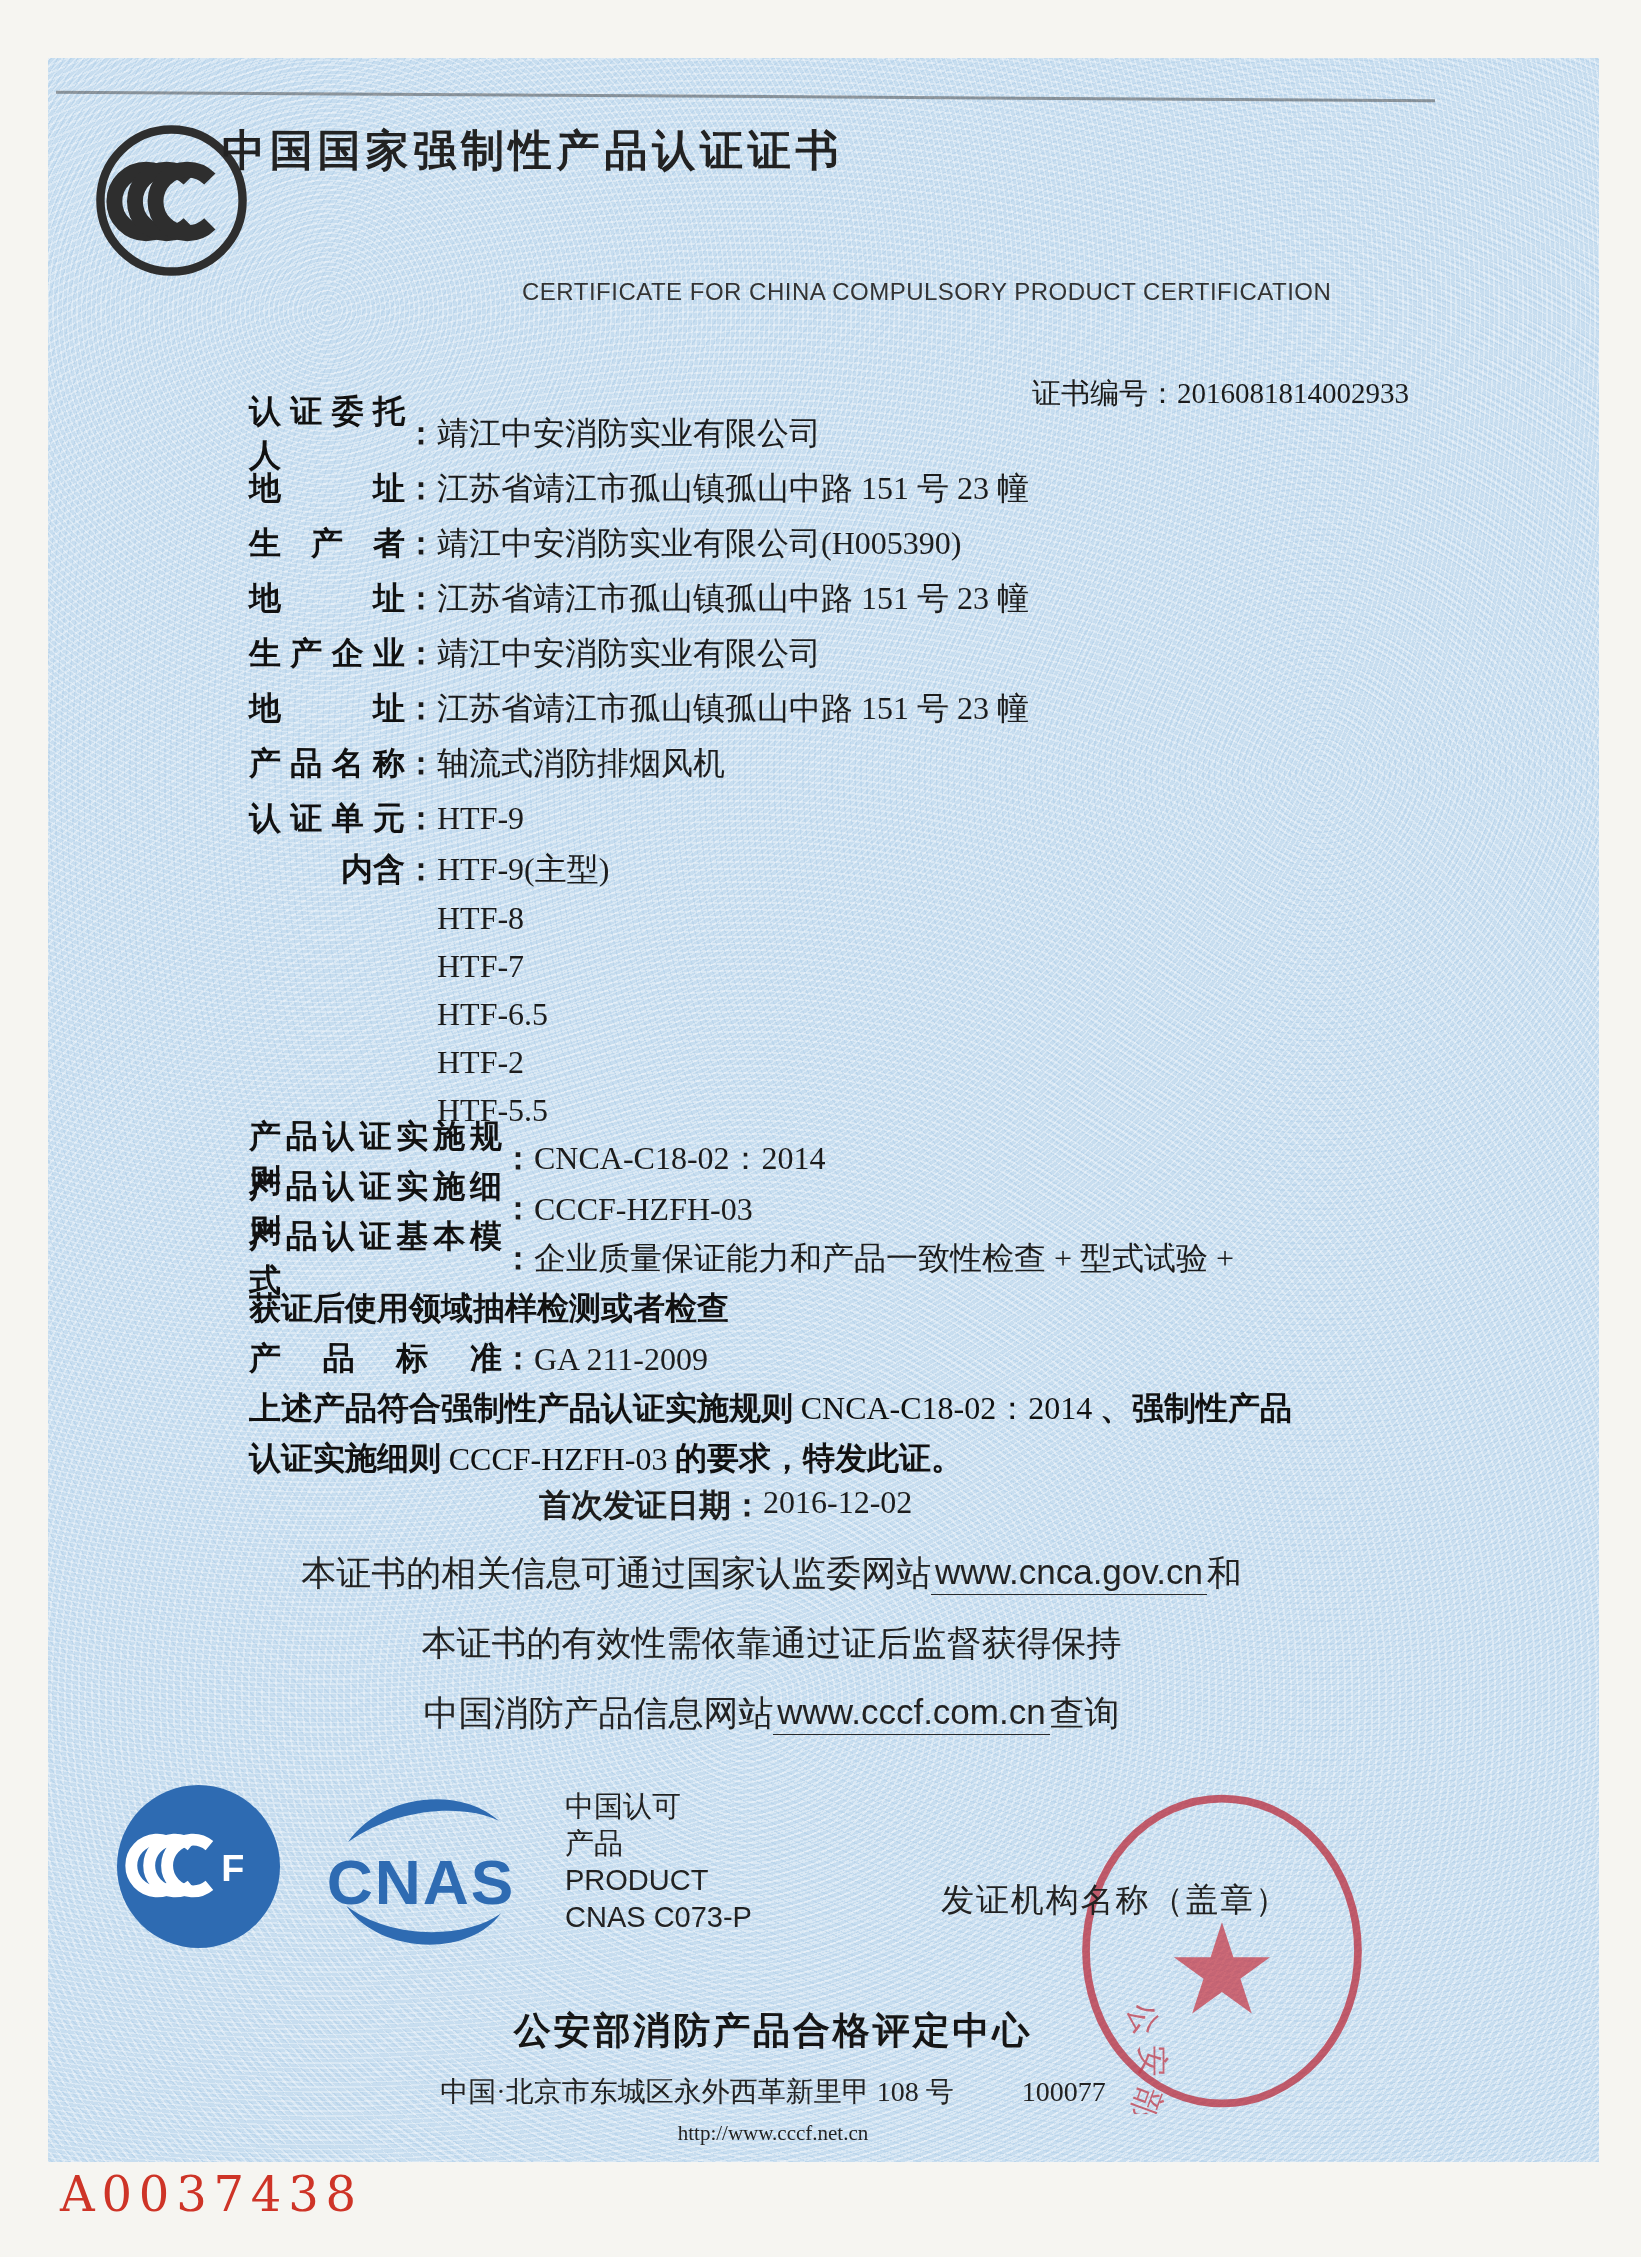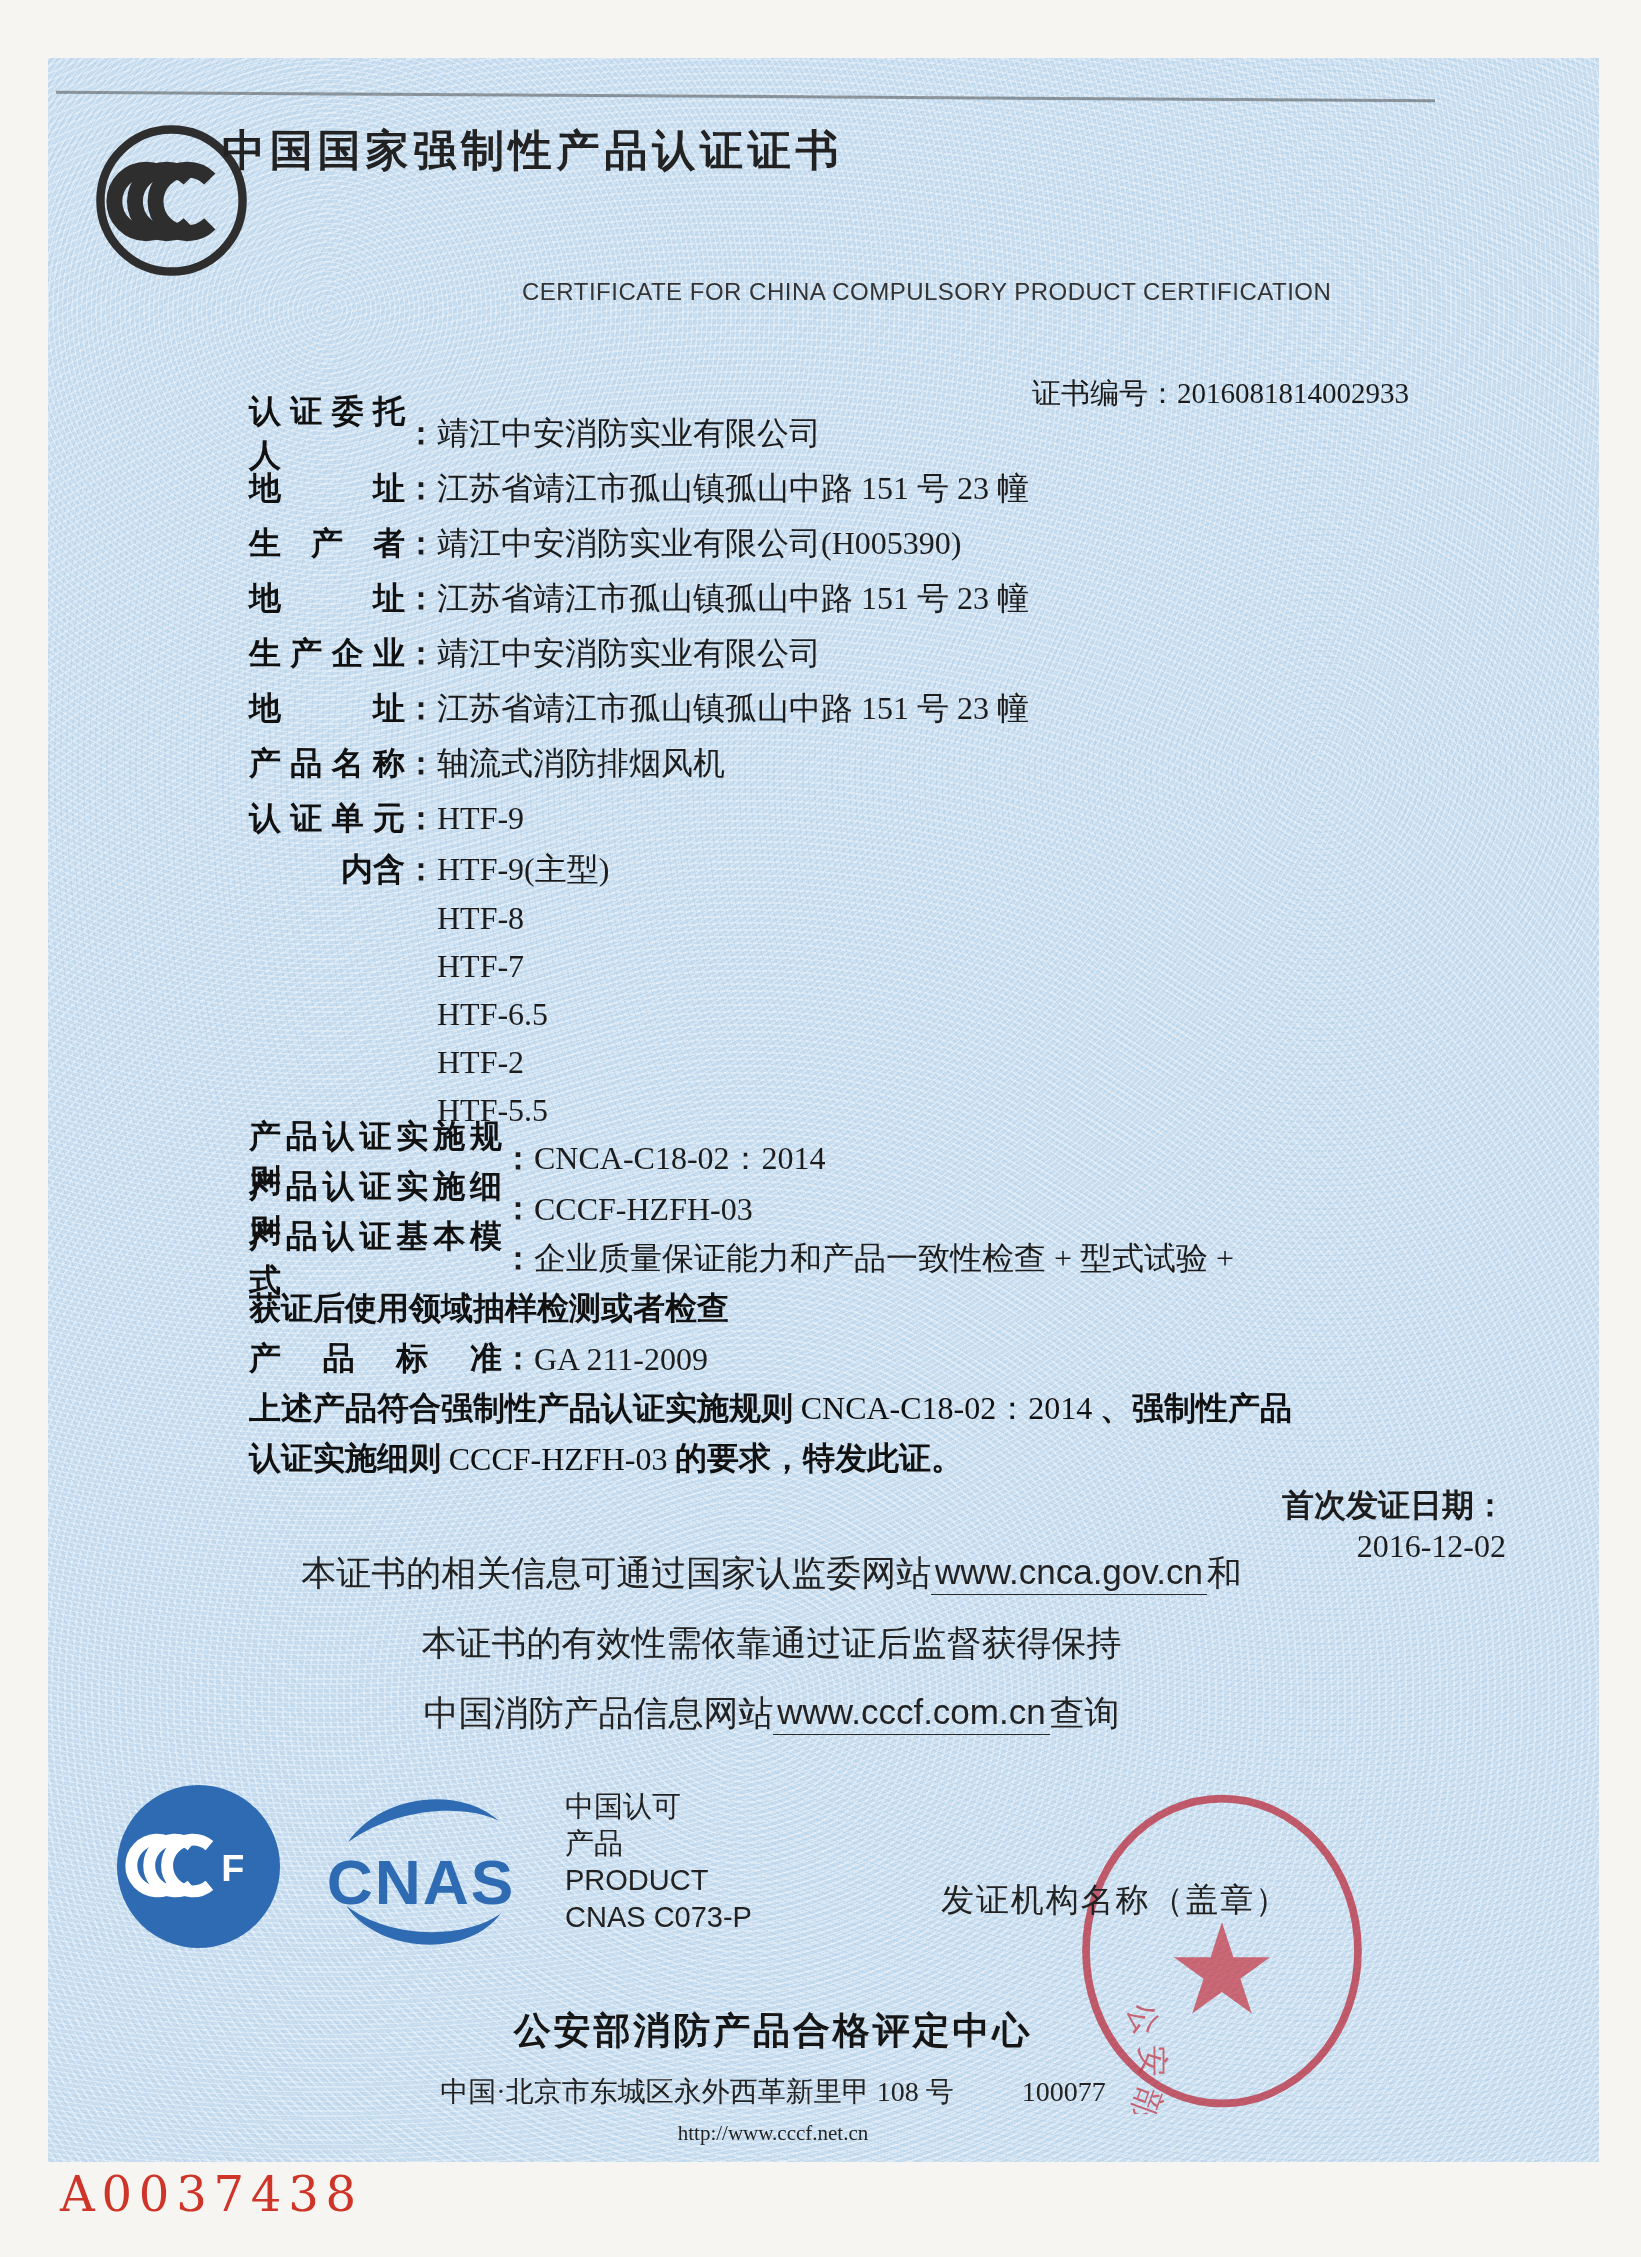--- a/index.html
+++ b/index.html
@@ -39,22 +39,22 @@
   .htf{height:48px;display:flex;align-items:center;padding-left:188px;}
   .short{height:48px;}
   .wrow{height:50px;display:flex;align-items:center;}
   .lblwide{display:inline-block;width:253px;font-family:"Liberation Sans",sans-serif;
     font-weight:700;color:#111;text-align:justify;text-align-last:justify;}
   .boldline{height:50px;display:flex;align-items:center;
     font-family:"Liberation Sans",sans-serif;font-weight:700;color:#111;}
   .stmt{height:50px;display:flex;align-items:center;
     font-family:"Liberation Sans",sans-serif;font-weight:700;color:#111;}
   .stmt .code{font-family:"Liberation Serif",serif;font-weight:400;padding:0 7.7px;}
-  .first-issue{height:50px;display:flex;align-items:flex-end;padding-left:290px;
-    font-family:"Liberation Sans",sans-serif;font-weight:700;flex-direction:column;}
+  .first-issue{height:50px;display:flex;align-items:flex-start;padding-left:290px;
+    font-family:"Liberation Sans",sans-serif;font-weight:700;}
   .first-issue .val{font-family:"Liberation Serif",serif;font-weight:400;}
   .dates{height:56px;display:flex;align-items:center;}
   .dates .dl{font-family:"Liberation Sans",sans-serif;font-weight:700;}
   .dates .dv{margin-right:39px;}
 
   .notice{height:60px;display:flex;align-items:center;justify-content:center;
     padding-right:212px;font-family:"Liberation Sans","DejaVu Sans",sans-serif;
     font-size:35px;color:#222;margin-top:9.7px;}
   .notice .url{border-bottom:1.9px solid #2a2a2a;padding:0 3.9px 1.9px 3.9px;}
 

